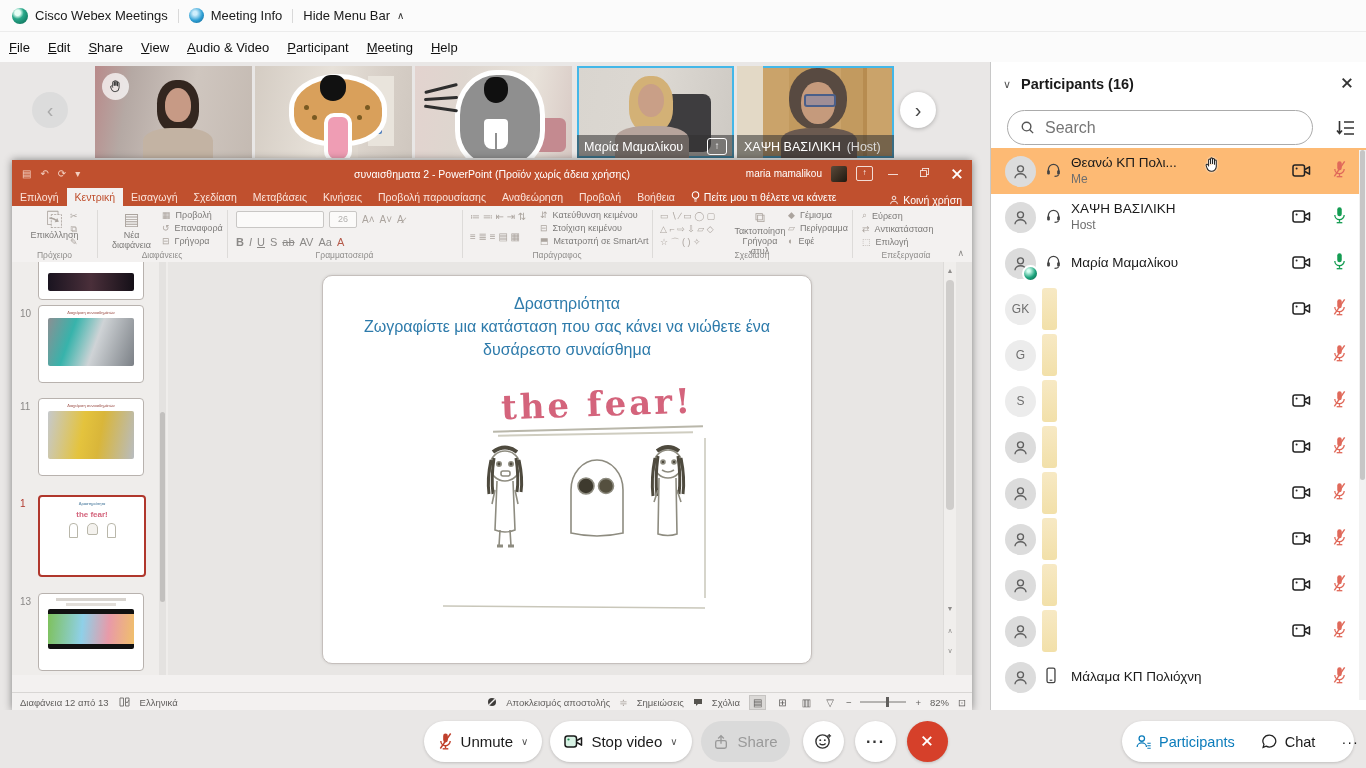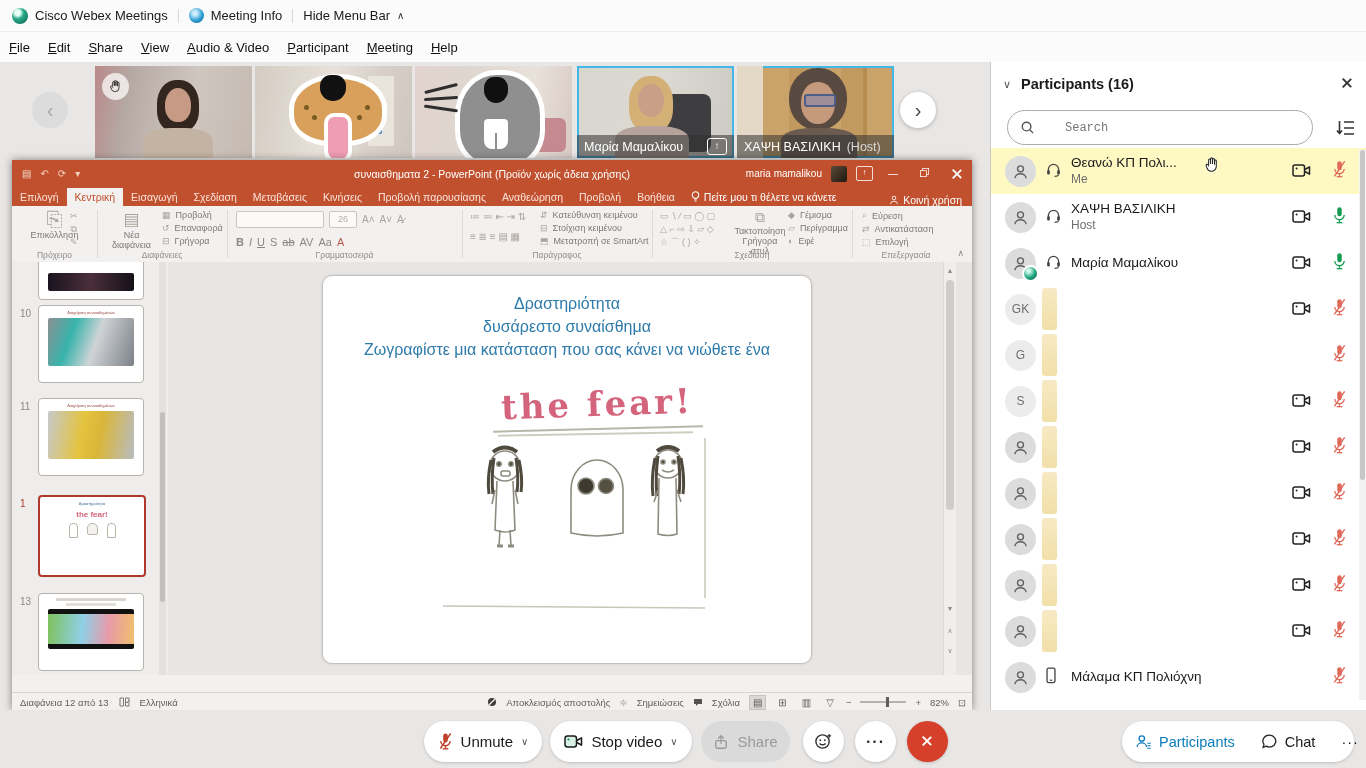--- a/index.html
+++ b/index.html
@@ -112,25 +112,25 @@
   .zoomtrack{position:relative;width:46px;height:2px;background:#b5b3b1;}
   .zoomthumb{position:absolute;left:26px;top:-4px;width:3px;height:10px;background:#605e5c;}
   
   .panel{position:absolute;left:990px;top:62px;width:376px;height:648px;background:#ffffff;border-left:1px solid #c8c8c8;}
   .phead{position:absolute;left:0;top:0;width:100%;height:44px;display:flex;align-items:center;}
   .phead .chev{margin-left:12px;color:#555;font-size:11px;}
   .phead .ttl{margin-left:10px;font-size:14.5px;font-weight:bold;}
   .phead .pclose{position:absolute;right:12px;top:12px;width:18px;height:18px;color:#333;display:flex;align-items:center;justify-content:center;}
   .searchrow{position:absolute;left:0;top:46px;width:100%;height:40px;}
   .searchbox{position:absolute;left:16px;top:2px;width:306px;height:35px;border:1px solid #ababab;border-radius:18px;display:flex;align-items:center;box-sizing:border-box;padding-left:12px;gap:8px;}
-  .searchbox input{border:none;outline:none;font-size:12px;width:220px;font-family:Liberation Mono, monospace;background:transparent;margin-left:20px;}
+  .searchbox input{border:none;outline:none;font-size:16px;width:220px;font-family:Liberation Sans, sans-serif;background:transparent;}
   .sorticon{position:absolute;right:10px;top:9px;width:22px;height:22px;color:#333;}
   .plist{position:absolute;left:0;top:86px;width:100%;height:562px;overflow:hidden;}
   .prow{position:relative;height:46px;display:flex;align-items:center;padding-left:14px;box-sizing:border-box;}
-  .prow.hl{background:#fef9c3;}
+  .prow.hl{background:#fdba74;}
   .pav{position:relative;width:31px;height:31px;border-radius:50%;background:#dcdcdc;display:flex;align-items:center;justify-content:center;flex:0 0 31px;}
   .pav.lite{background:#ececec;color:#6e6e6e;font-size:12px;}
   .pav svg{width:19px;height:19px;}
   .pbadge{position:absolute;right:-3px;bottom:-3px;width:13px;height:13px;border-radius:50%;background:radial-gradient(circle at 35% 30%,#d6fff1 10%,#1ba37c 55%,#0a5e46 95%);border:2px solid #fff;}
   .hsic{margin-left:9px;flex:0 0 17px;}
   .pnames{margin-left:9px;line-height:1.25;}
   .pname{font-size:13.5px;color:#1a1a1a;}
   .psub{font-size:12px;color:#6e6e6e;}
   .redact{position:absolute;left:51px;top:2px;width:15px;height:42px;background:linear-gradient(#f7e9c4,#f2e0a9);border-radius:3px;}
   .rowcam{position:absolute;right:56px;top:15px;width:19px;height:15px;color:#222;}
@@ -456,22 +456,22 @@
         </div>
         <div class="tscroll">
             <div class="th"></div>
           </div>
       </div>
 
       <div class="canvas">
         <div class="slide">
           <div class="stitle">
             <div>Δραστηριότητα</div>
+            <div>Ζωγραφίστε μια κατάσταση που σας κάνει να νιώθετε ένα</div>
             <div>δυσάρεστο συναίσθημα</div>
-            <div>Ζωγραφίστε μια κατάσταση που σας κάνει να νιώθετε ένα</div>
           </div>
           <span class="fear">the fear!</span>
           <div class="fearline"></div>
           <div class="fearline2"></div>
           <svg width="280" height="190" viewBox="0 0 280 190" style="position:absolute;left:120px;top:162px">
 
             <line x1="262" y1="0" x2="262" y2="160" stroke="#c9c7ba" stroke-width="1.5"></line>
             <line x1="0" y1="168" x2="262" y2="170" stroke="#c9c7ba" stroke-width="1.5"></line>
 
             <g stroke="#8e8c80" fill="none" stroke-width="1.6">

